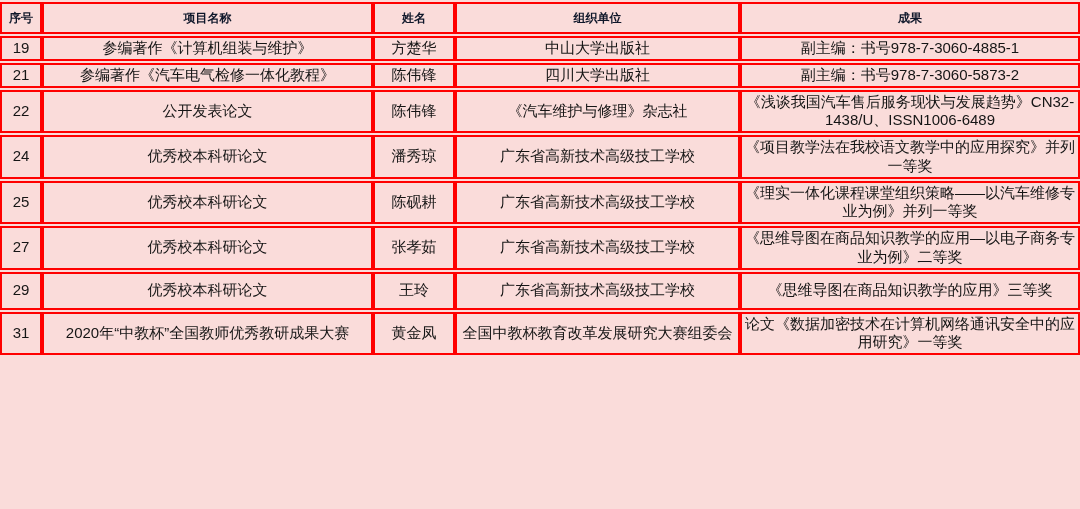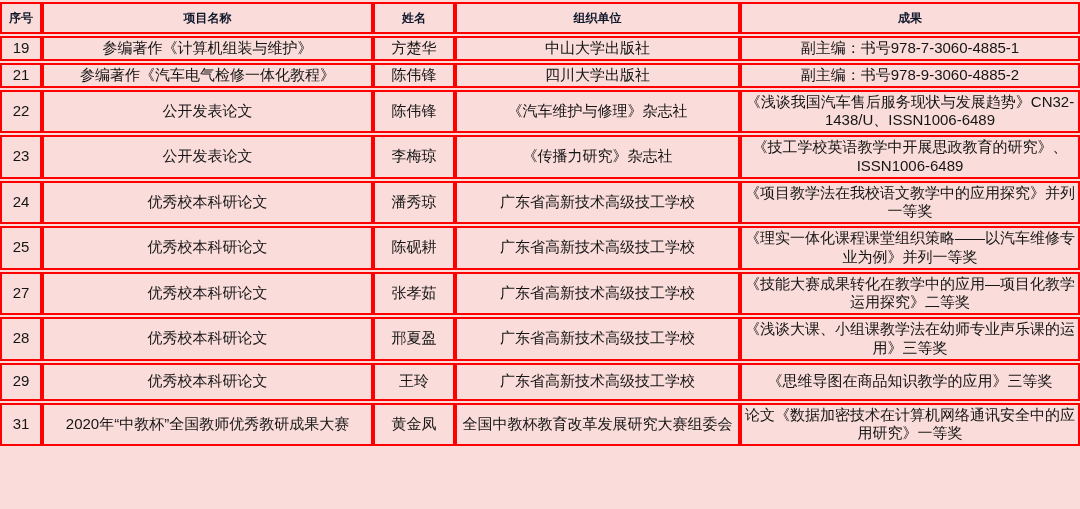--- a/index.html
+++ b/index.html
@@ -76,63 +76,49 @@
           <td>参编著作《计算机组装与维护》</td>
           <td>方楚华</td>
           <td>中山大学出版社</td>
           <td>副主编：书号978-7-3060-4885-1</td>
         </tr>
         <tr class="h-s">
           <td>21</td>
           <td>参编著作《汽车电气检修一体化教程》</td>
           <td>陈伟锋</td>
           <td>四川大学出版社</td>
-          <td>副主编：书号978-9-3060-4885-2</td>
+          <td>副主编：书号978-7-3060-5873-2</td>
         </tr>
         <tr>
           <td>22</td>
           <td>公开发表论文</td>
           <td>陈伟锋</td>
           <td>《汽车维护与修理》杂志社</td>
           <td>《浅谈我国汽车售后服务现状与发展趋势》CN32-1438/U、ISSN1006-6489</td>
-        </tr>
-        <tr>
-          <td>23</td>
-          <td>公开发表论文</td>
-          <td>李梅琼</td>
-          <td>《传播力研究》杂志社</td>
-          <td>《技工学校英语教学中开展思政教育的研究》、ISSN1006-6489</td>
         </tr>
         <tr>
           <td>24</td>
           <td>优秀校本科研论文</td>
           <td>潘秀琼</td>
           <td>广东省高新技术高级技工学校</td>
           <td>《项目教学法在我校语文教学中的应用探究》并列一等奖</td>
         </tr>
         <tr>
           <td>25</td>
           <td>优秀校本科研论文</td>
           <td>陈砚耕</td>
           <td>广东省高新技术高级技工学校</td>
           <td>《理实一体化课程课堂组织策略——以汽车维修专业为例》并列一等奖</td>
         </tr>
         <tr>
           <td>27</td>
           <td>优秀校本科研论文</td>
           <td>张孝茹</td>
           <td>广东省高新技术高级技工学校</td>
-          <td>《技能大赛成果转化在教学中的应用—项目化教学运用探究》二等奖</td>
-        </tr>
-        <tr>
-          <td>28</td>
-          <td>优秀校本科研论文</td>
-          <td>邢夏盈</td>
-          <td>广东省高新技术高级技工学校</td>
-          <td>《浅谈大课、小组课教学法在幼师专业声乐课的运用》三等奖</td>
+          <td>《思维导图在商品知识教学的应用—以电子商务专业为例》二等奖</td>
         </tr>
         <tr class="h-m">
           <td>29</td>
           <td>优秀校本科研论文</td>
           <td>王玲</td>
           <td>广东省高新技术高级技工学校</td>
           <td>《思维导图在商品知识教学的应用》三等奖</td>
         </tr>
         <tr class="h-l">
           <td>31</td>

